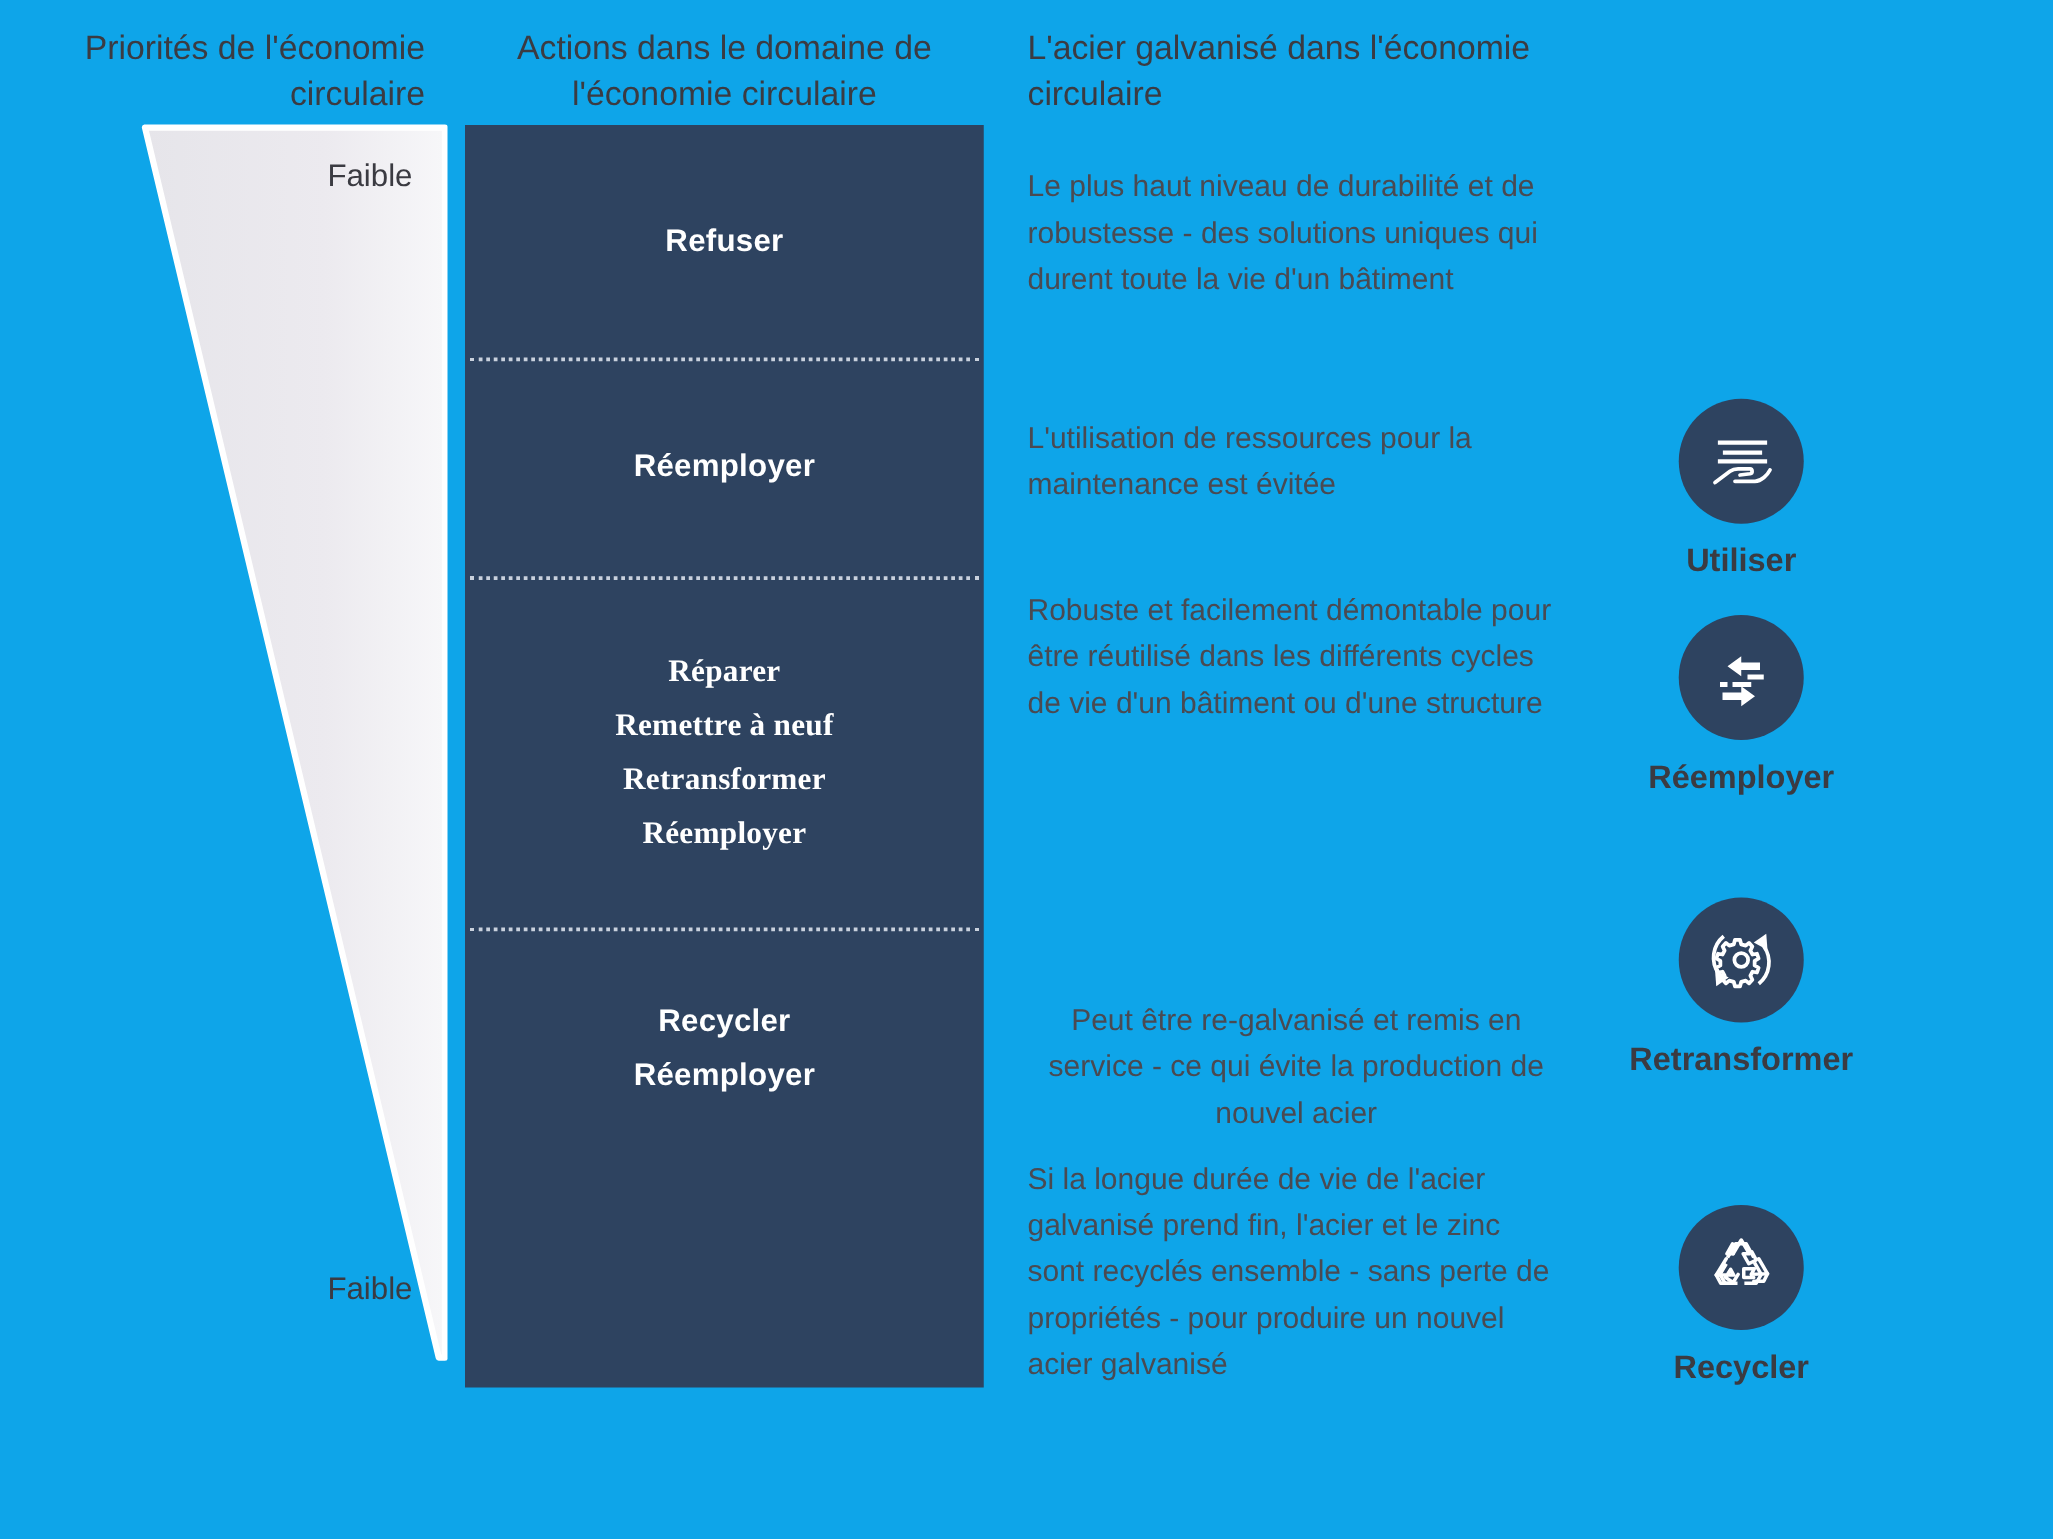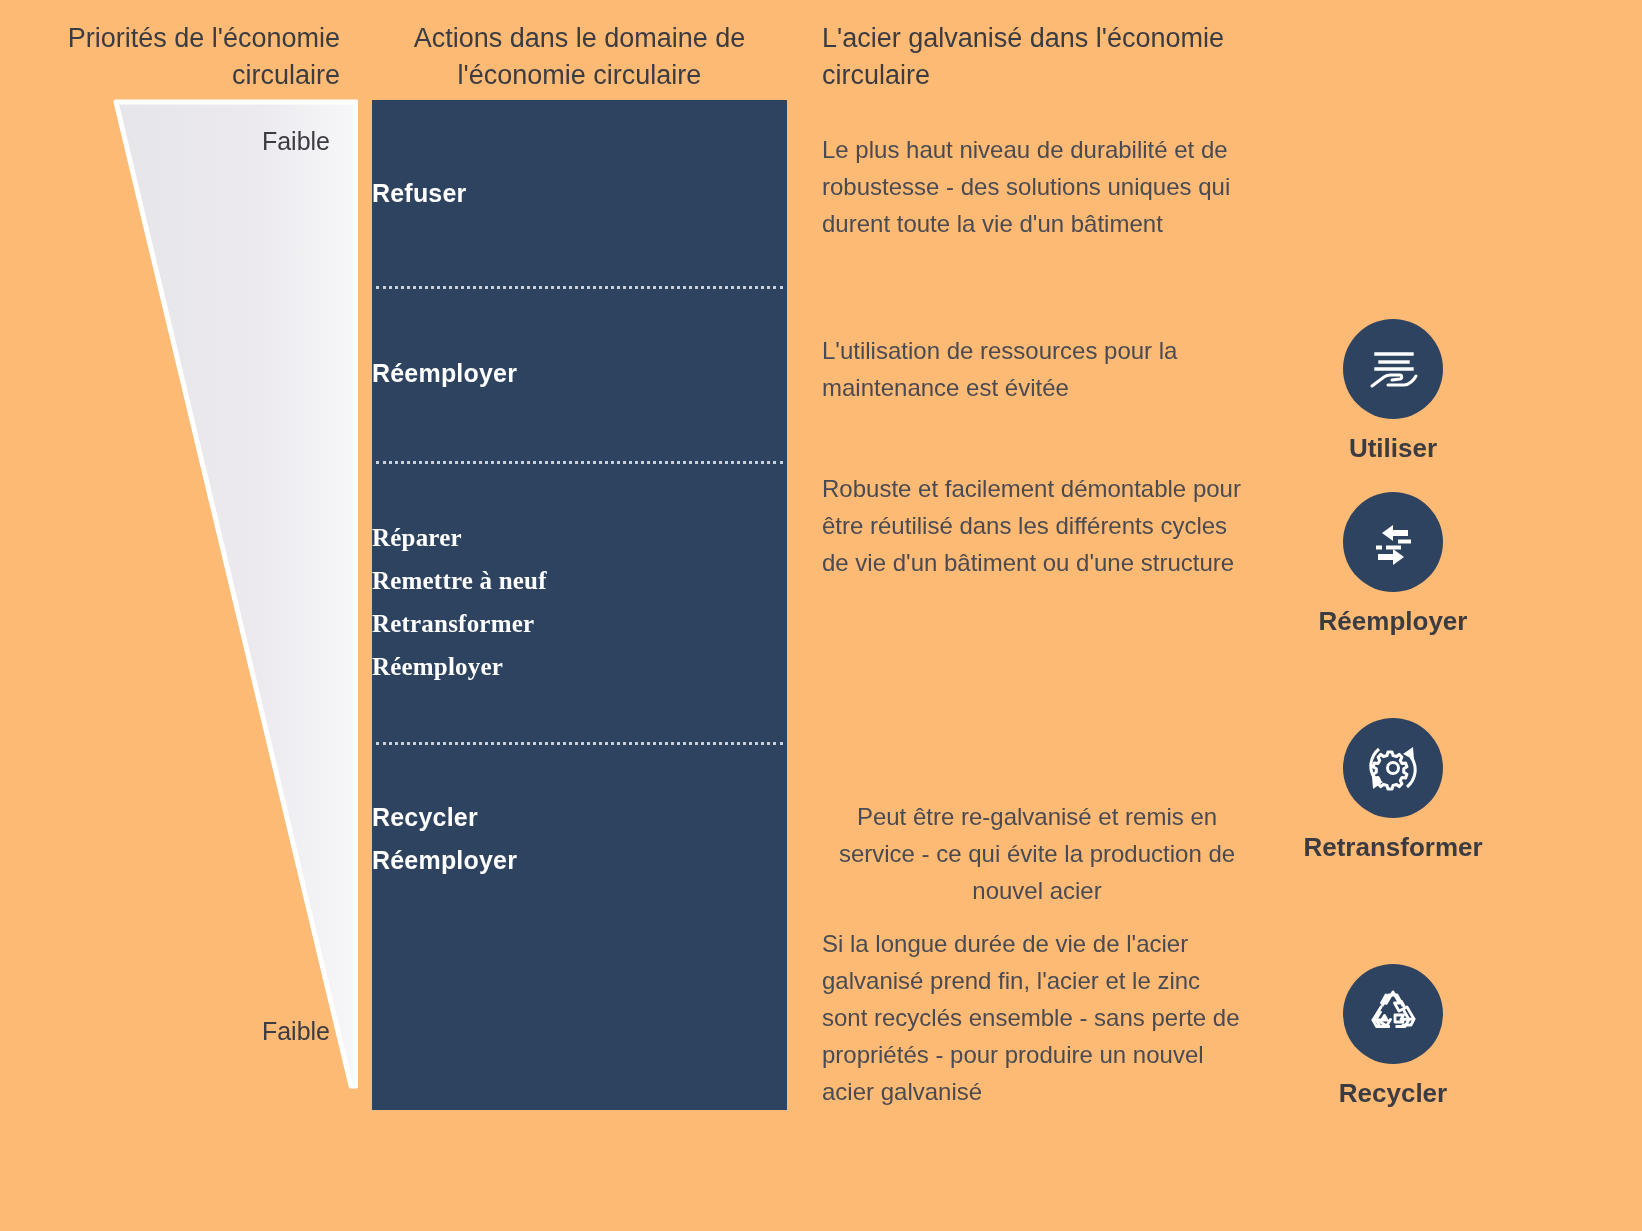--- a/index.html
+++ b/index.html
@@ -9,21 +9,21 @@
     height: 1231px;
     background: #e6e5ea;
     font-family: "Liberation Sans", sans-serif;
     overflow: hidden;
   }
 
   #stage {
     position: relative;
     width: 1642px;
     height: 1231px;
-    background: #fdba74;
+    background: #0ea5e9;
     padding-left: 28px;
   }
 
   
   .col-header {
     position: absolute;
     font-size: 27px;
     line-height: 37px;
     color: #3b3b42;
     font-weight: 400;
@@ -73,21 +73,21 @@
     left: 372px;
     top: 100px;
     width: 415px;
     height: 1010px;
     background: #2e4360;
   }
   .action-row {
     position: relative;
     display: flex;
     flex-direction: column;
-    align-items: flex-start;
+    align-items: center;
     justify-content: center;
     text-align: center;
   }
   .action-row .divider {
     position: absolute;
     top: 0;
     left: 4px;
     right: 4px;
     height: 0;
     border-top: 3px dotted #c9d1dd;

